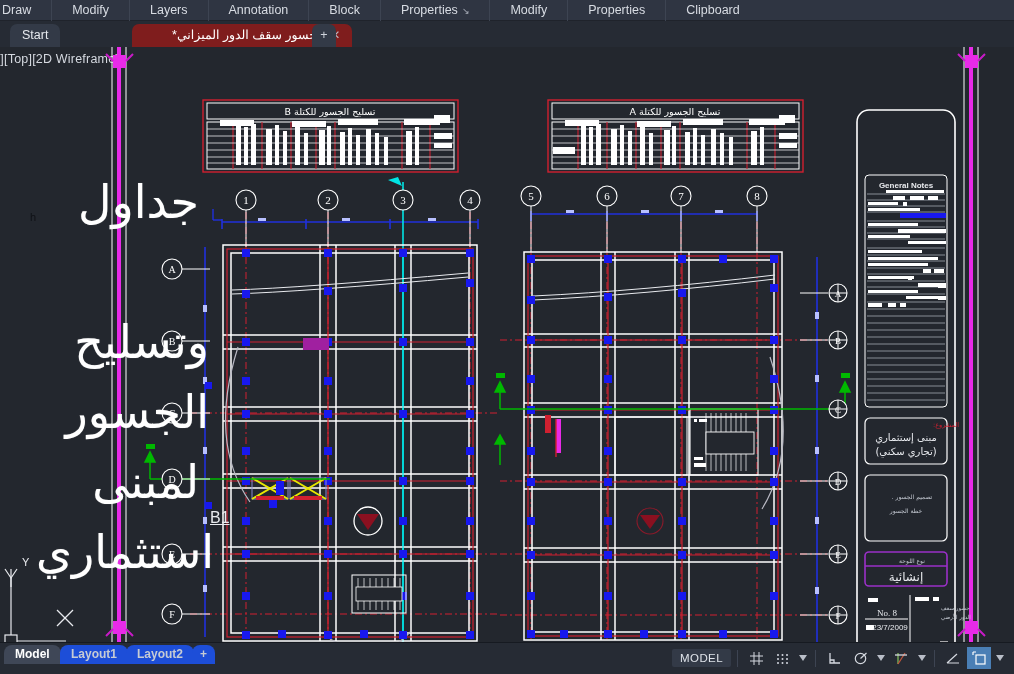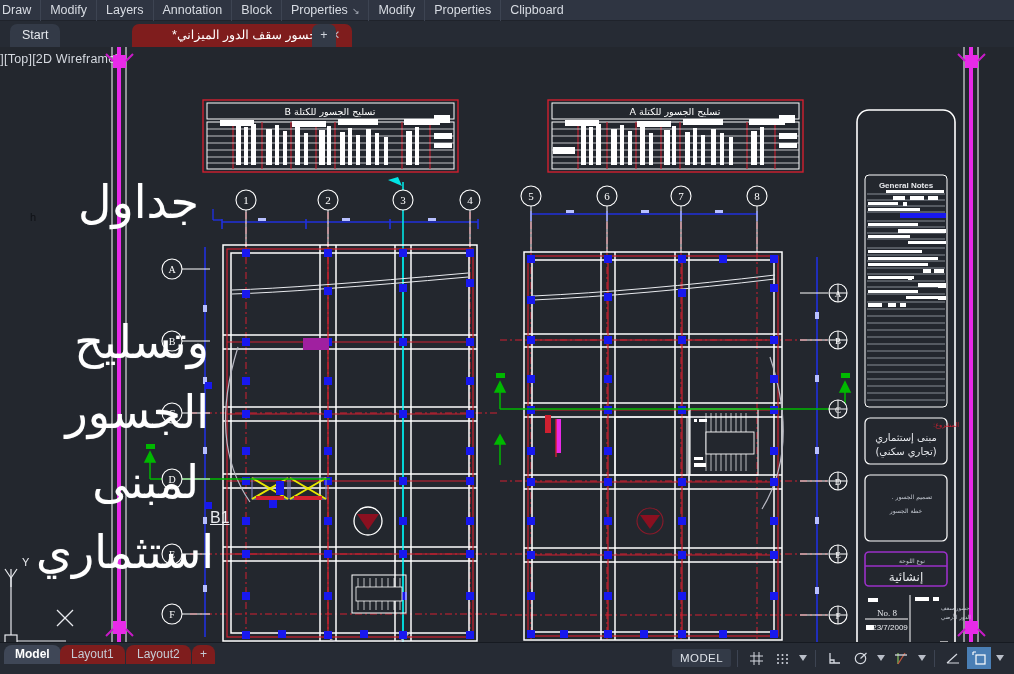--- a/index.html
+++ b/index.html
@@ -11,21 +11,21 @@
   }
   #app { position: relative; width: 1014px; height: 674px; background: #23272e; }
 
   
   .menubar {
     position: absolute; left: 0; top: 0; width: 1014px; height: 21px;
     background: #2f3542; display: flex; align-items: center;
     border-bottom: 1px solid #1f232b;
   }
   .menu-item {
-    color: #d8dce3; font-size: 12.5px; padding: 0 9px; height: 21px;
+    color: #d8dce3; font-size: 12.5px; padding: 0 20px; height: 21px;
     line-height: 21px; white-space: nowrap; border-right: 1px solid #3d4452;
   }
   .menu-item:first-child { padding-left: 2px; }
   .menu-caret { font-size: 9px; color: #aab0bb; margin-left: 4px; }
 
   
   .tabstrip {
     position: absolute; left: 0; top: 21px; width: 1014px; height: 38px;
     background: #262b34; border-bottom: 1px solid #10131a;
   }
@@ -49,22 +49,22 @@
     letter-spacing: .2px; white-space: nowrap;
   }
 
   
   .statusbar {
     position: absolute; left: 0; top: 642px; width: 1014px; height: 32px;
     background: #262b34; border-top: 1px solid #161a21;
   }
   .ltab {
     position: absolute; top: 2px; height: 19px; line-height: 19px;
-    font-size: 12px; color: #c6cbd4; background: #7f1d1d;
-    border-radius: 8px 8px 0 0; padding: 0 11px; white-space: nowrap;
+    font-size: 12px; color: #c6cbd4; background: #1d4ed8;
+    border-radius: 8px 8px 0 0; padding: 0 11px; white-space: nowrap; font-weight: bold;
   }
   .ltab.sel { background: #3f4757; color: #ffffff; font-weight: bold; }
   .ltab.addbtn { padding: 0 8px; }
 
   .sb-right { position: absolute; right: 8px; top: 3px; height: 24px;
               display: flex; align-items: center; gap: 2px; }
   .sb-chip { color: #dfe3e9; font-size: 11.5px; padding: 3px 8px;
              background: #333a47; border-radius: 2px; letter-spacing: .4px; }
   .sb-ic { width: 24px; height: 22px; display: flex; align-items: center;
            justify-content: center; color: #d5d9e0; }

